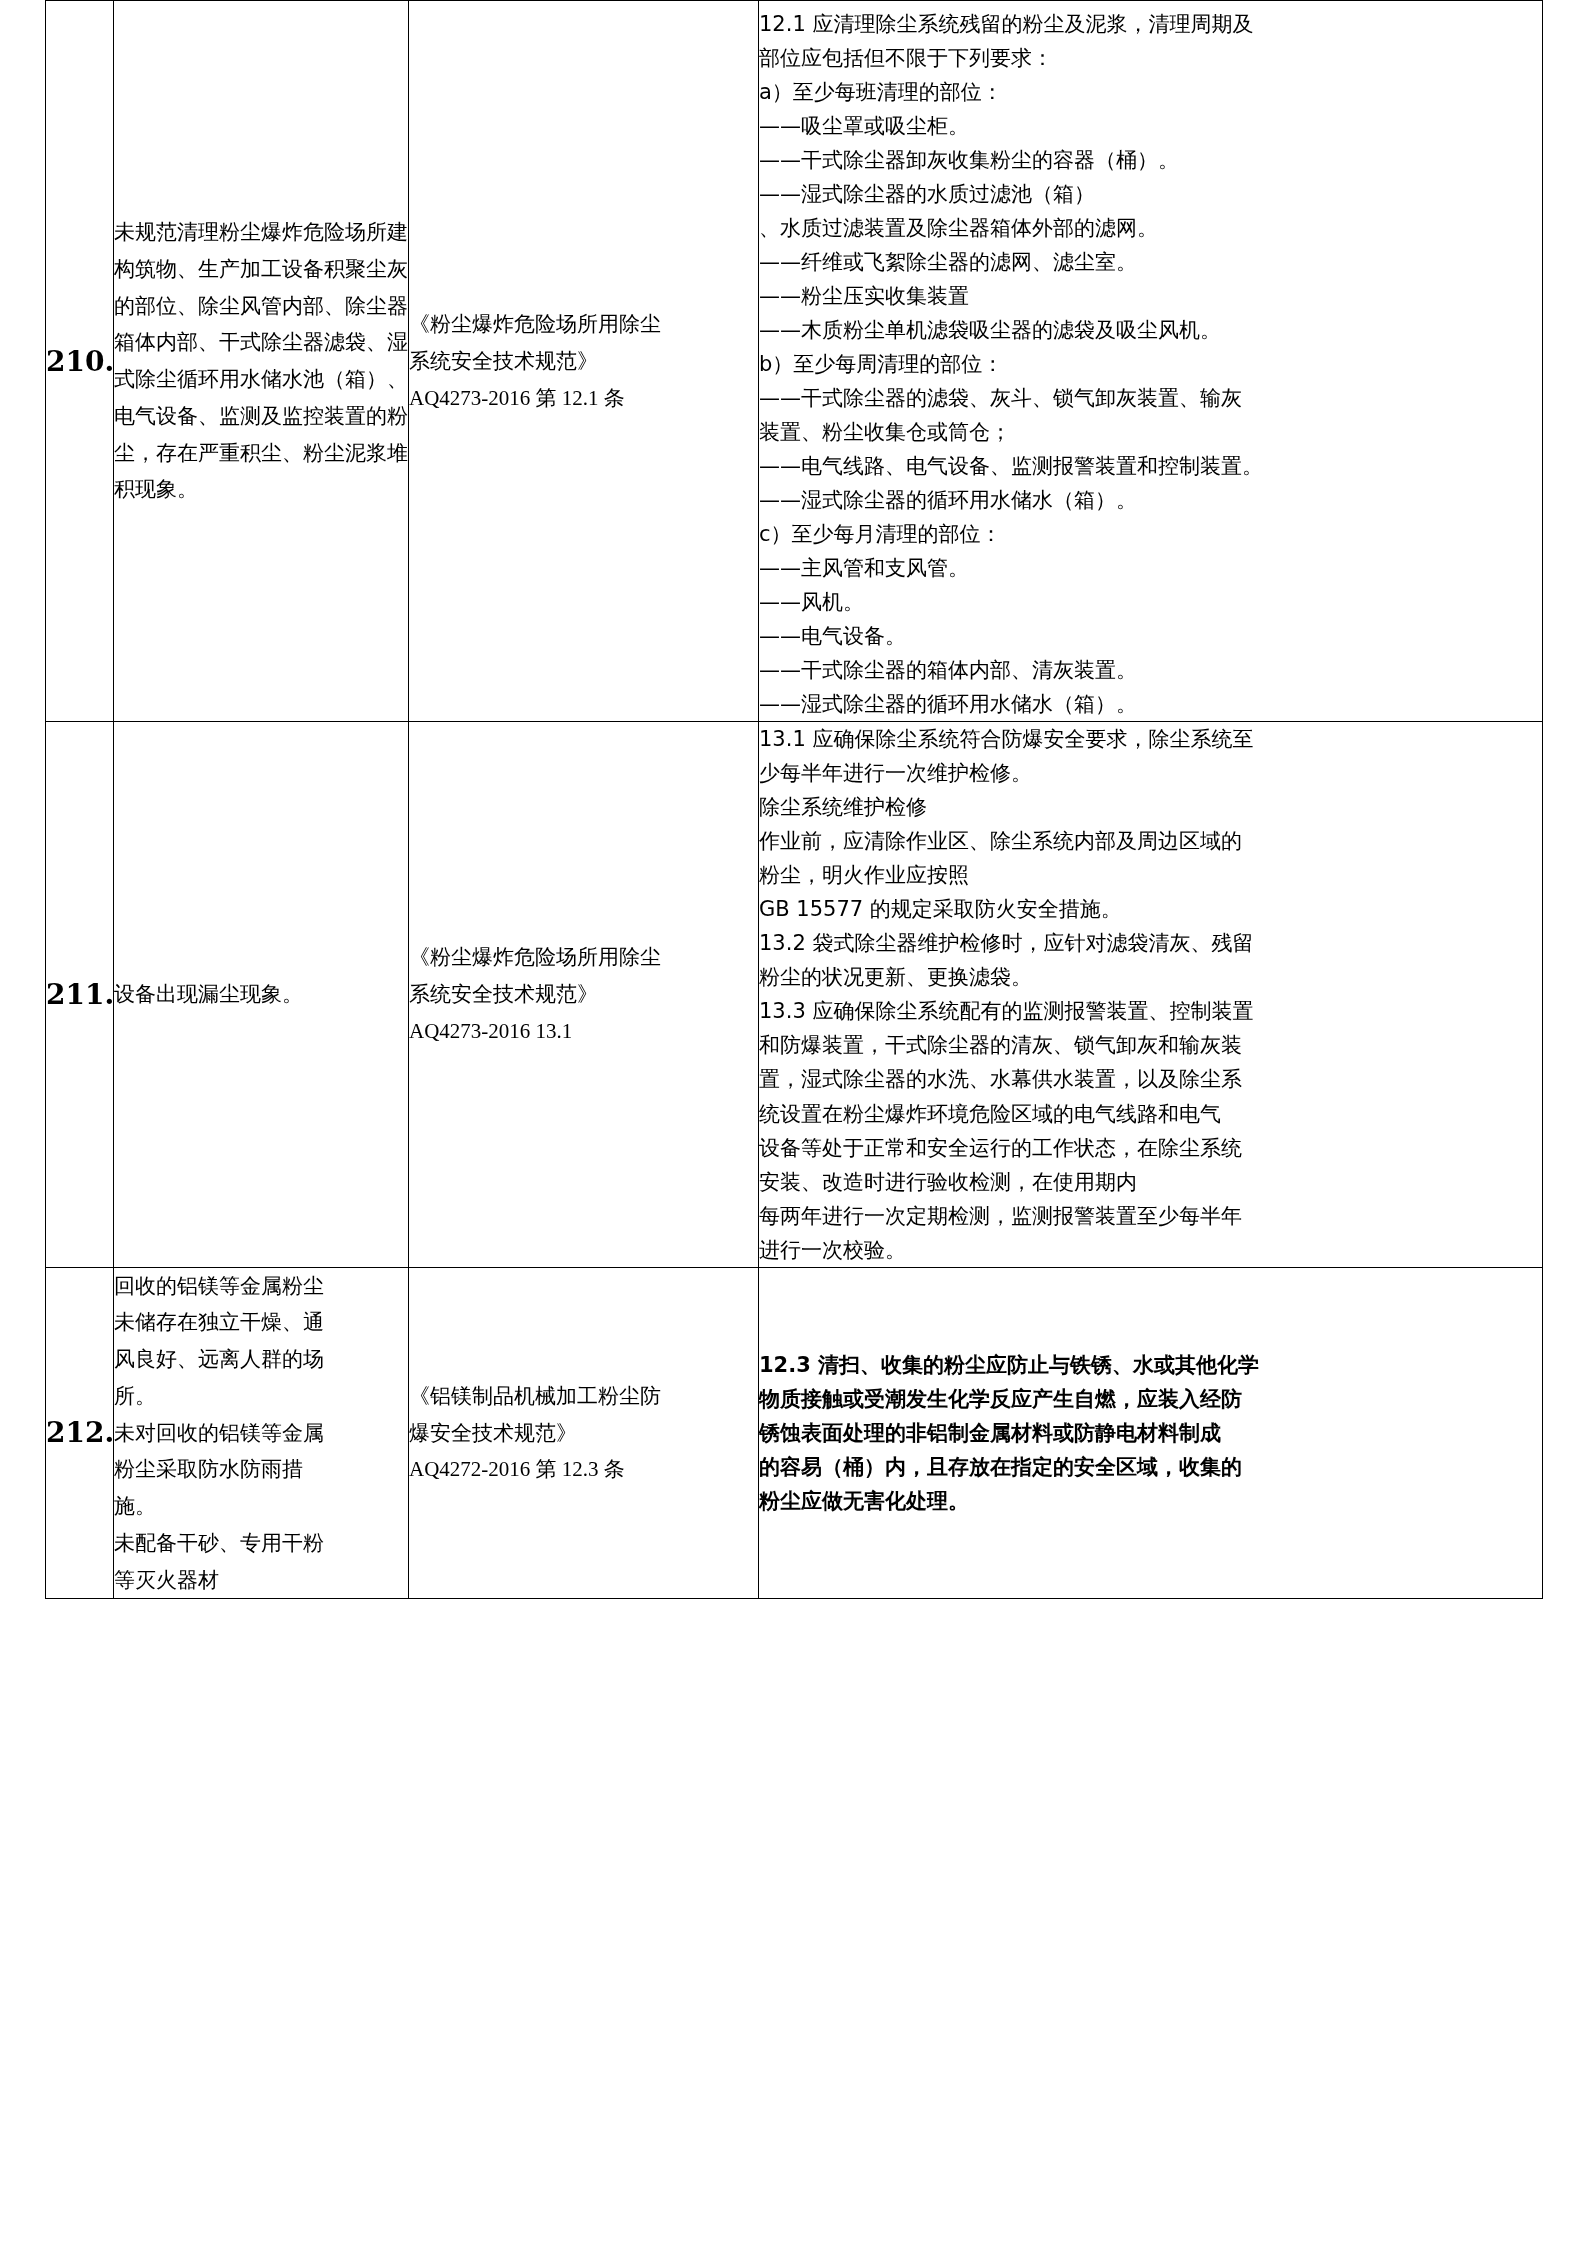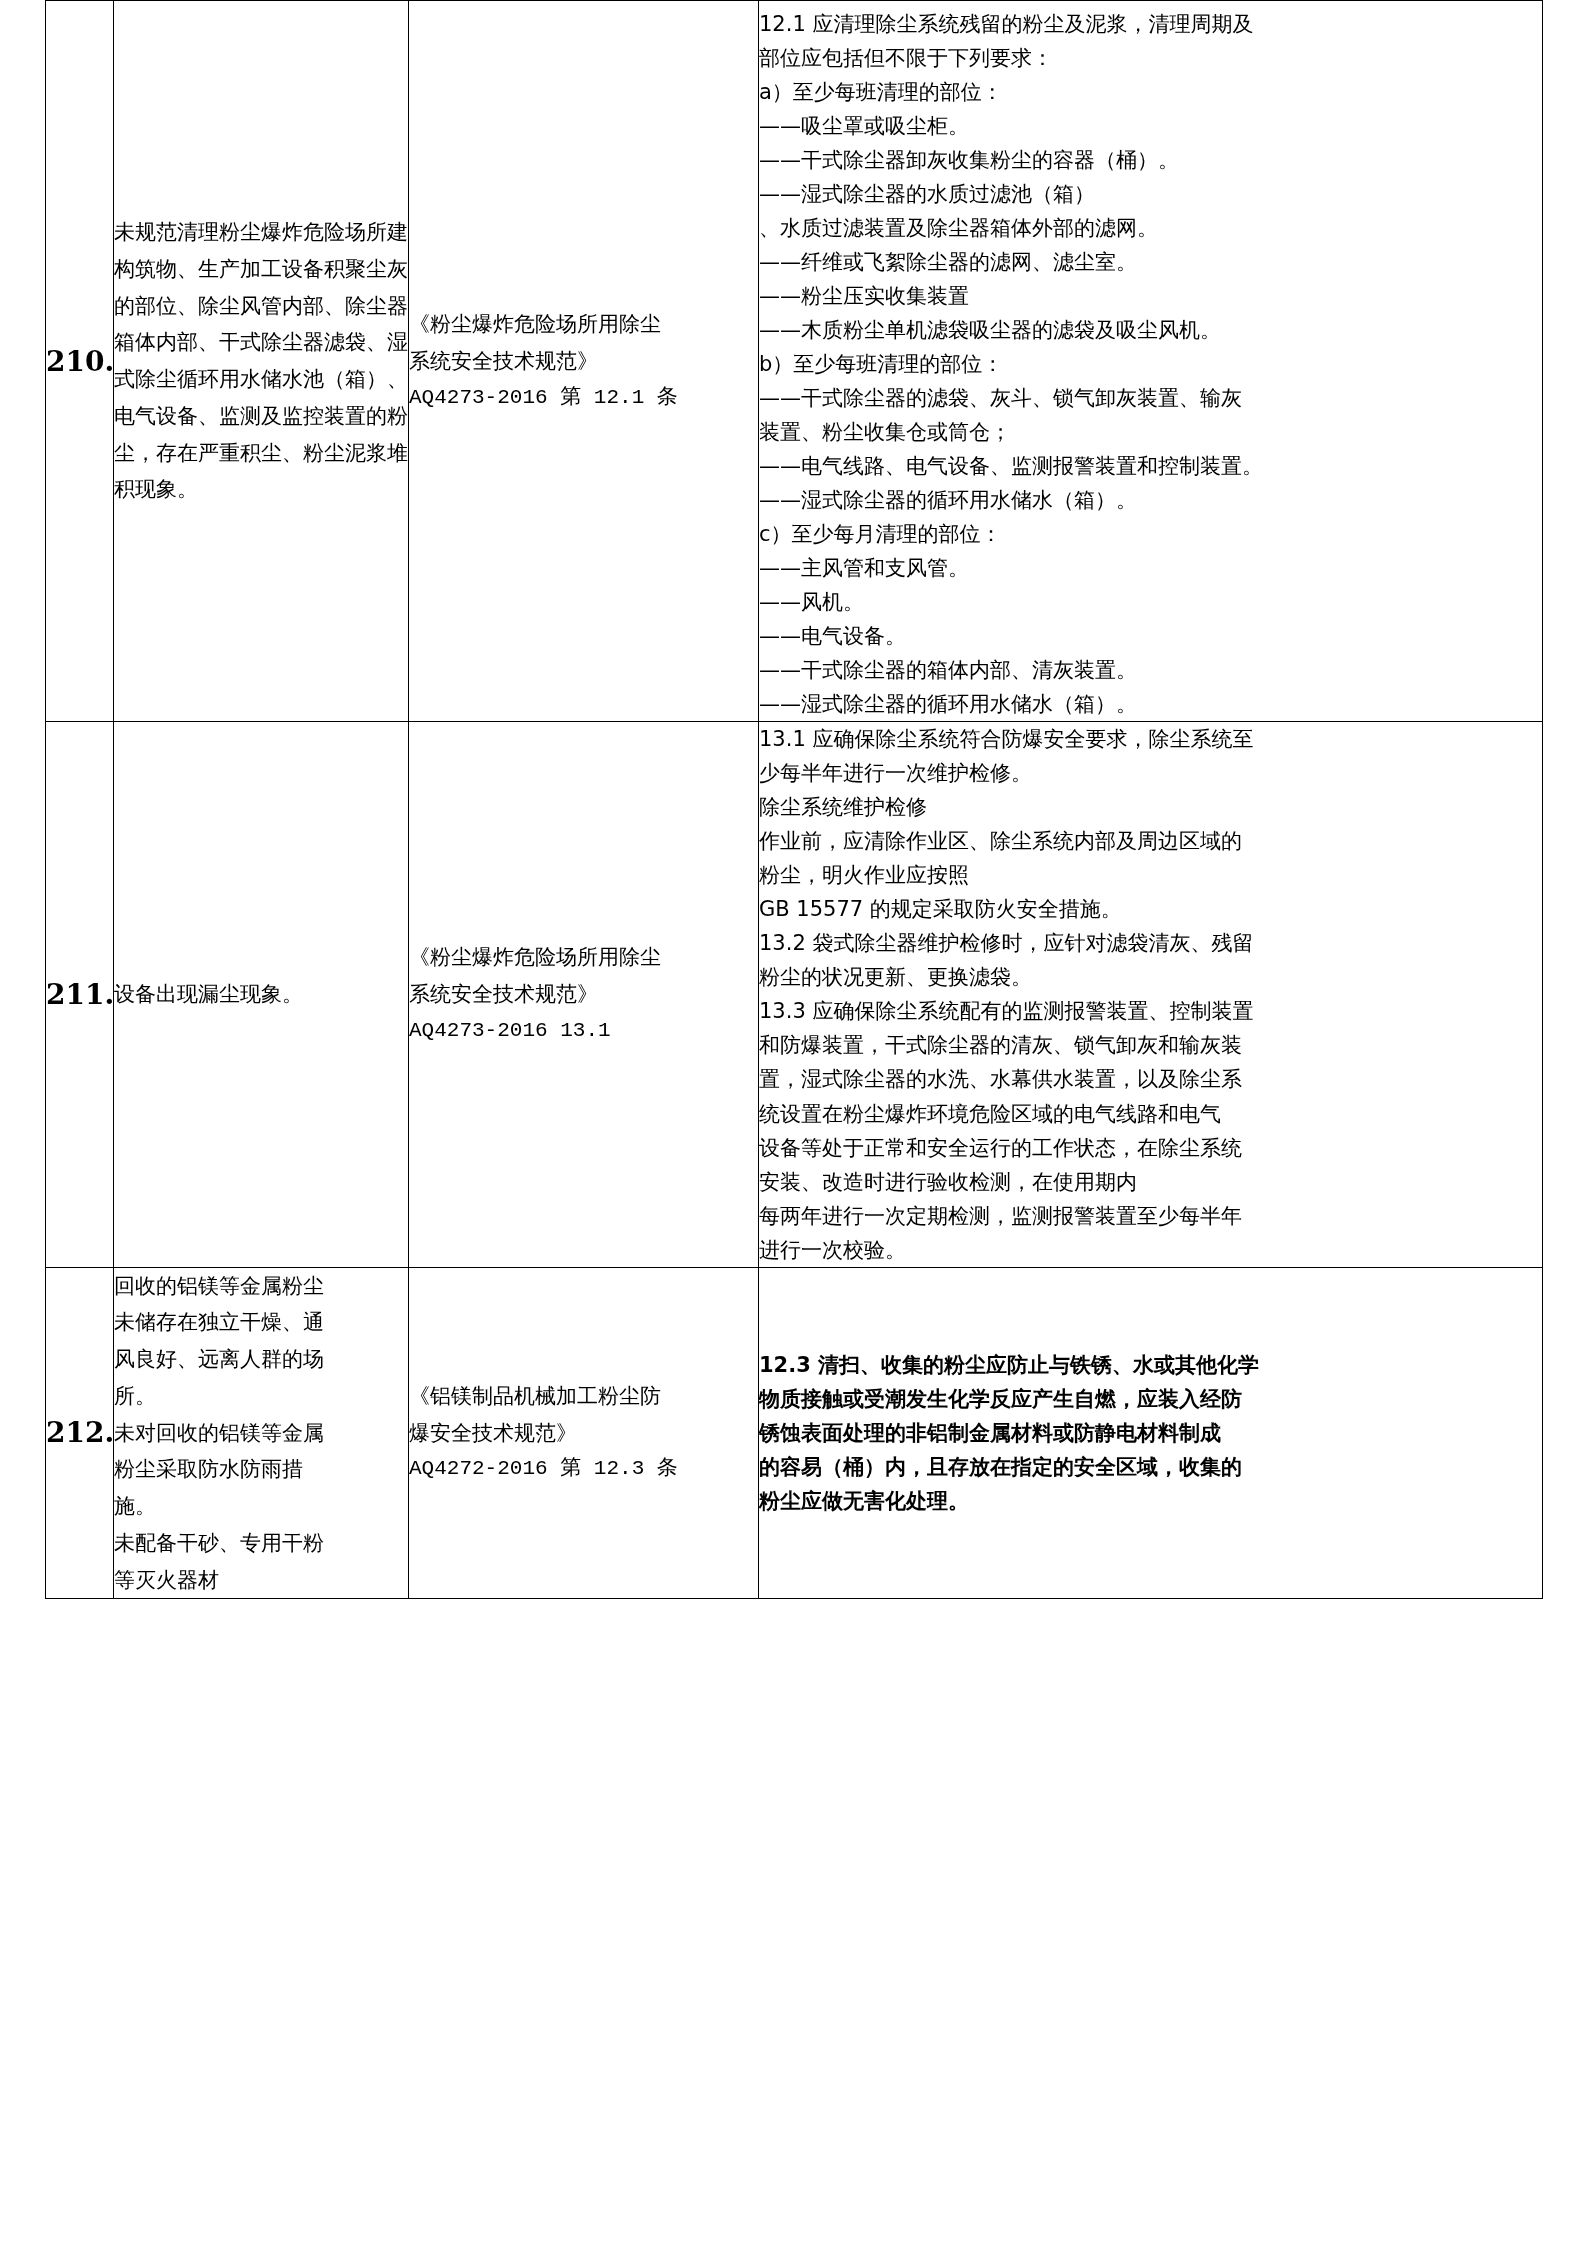--- a/index.html
+++ b/index.html
@@ -63,21 +63,21 @@
     text-align: left;
     vertical-align: top;
   }
   .cell-req.mid { vertical-align: middle; font-weight: bold; }
   .cell-req p,
   .cell-desc p,
   .cell-std p {
     margin: 0;
   }
   .latin {
-    font-family: Liberation Mono, monospace;
+    font-family: Liberation Serif, serif;
   }
   .row-210 .cell-req { padding-top: 6px; }
 </style>
 </head>
 <body>
 
 <div class="page">
 
   <table class="doc-table">
     <colgroup>
@@ -104,21 +104,21 @@
           <p>12.1 应清理除尘系统残留的粉尘及泥浆，清理周期及</p>
           <p>部位应包括但不限于下列要求：</p>
           <p>a）至少每班清理的部位：</p>
           <p>——吸尘罩或吸尘柜。</p>
           <p>——干式除尘器卸灰收集粉尘的容器（桶）。</p>
           <p>——湿式除尘器的水质过滤池（箱）</p>
           <p>、水质过滤装置及除尘器箱体外部的滤网。</p>
           <p>——纤维或飞絮除尘器的滤网、滤尘室。</p>
           <p>——粉尘压实收集装置</p>
           <p>——木质粉尘单机滤袋吸尘器的滤袋及吸尘风机。</p>
-          <p>b）至少每班清理的部位：</p>
+          <p>b）至少每周清理的部位：</p>
           <p>——干式除尘器的滤袋、灰斗、锁气卸灰装置、输灰</p>
           <p>装置、粉尘收集仓或筒仓；</p>
           <p>——电气线路、电气设备、监测报警装置和控制装置。</p>
           <p>——湿式除尘器的循环用水储水（箱）。</p>
           <p>c）至少每月清理的部位：</p>
           <p>——主风管和支风管。</p>
           <p>——风机。</p>
           <p>——电气设备。</p>
           <p>——干式除尘器的箱体内部、清灰装置。</p>
           <p>——湿式除尘器的循环用水储水（箱）。</p>

